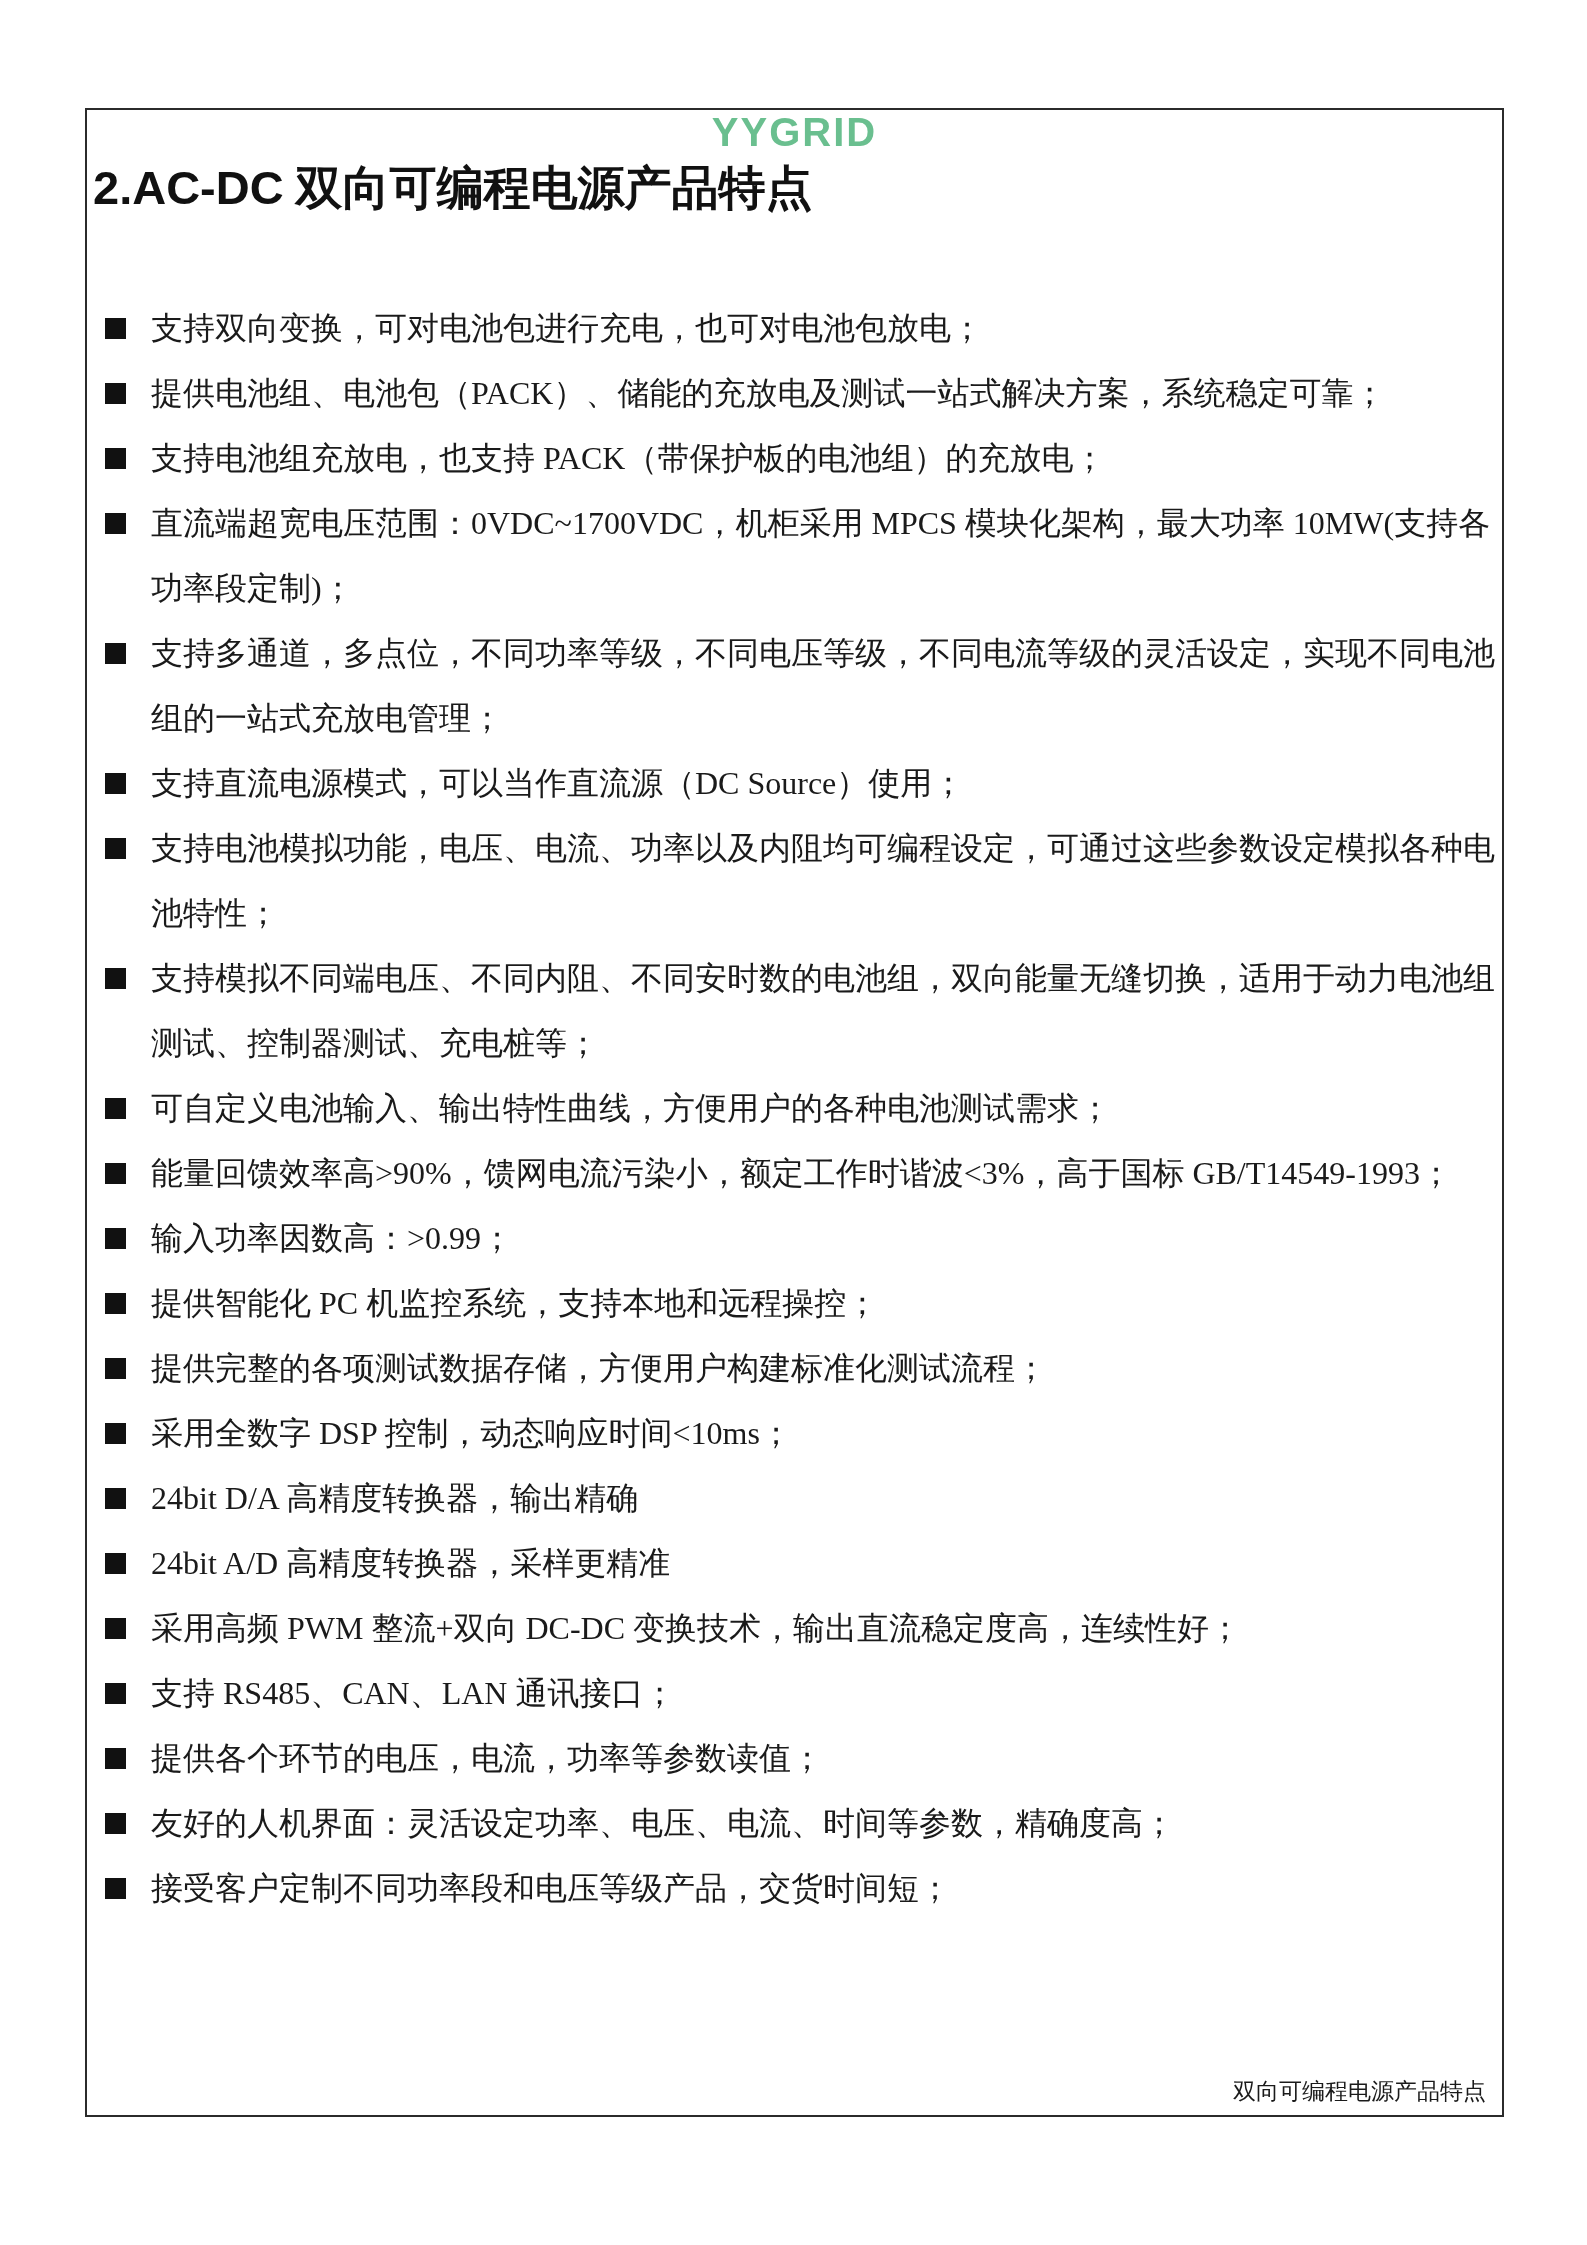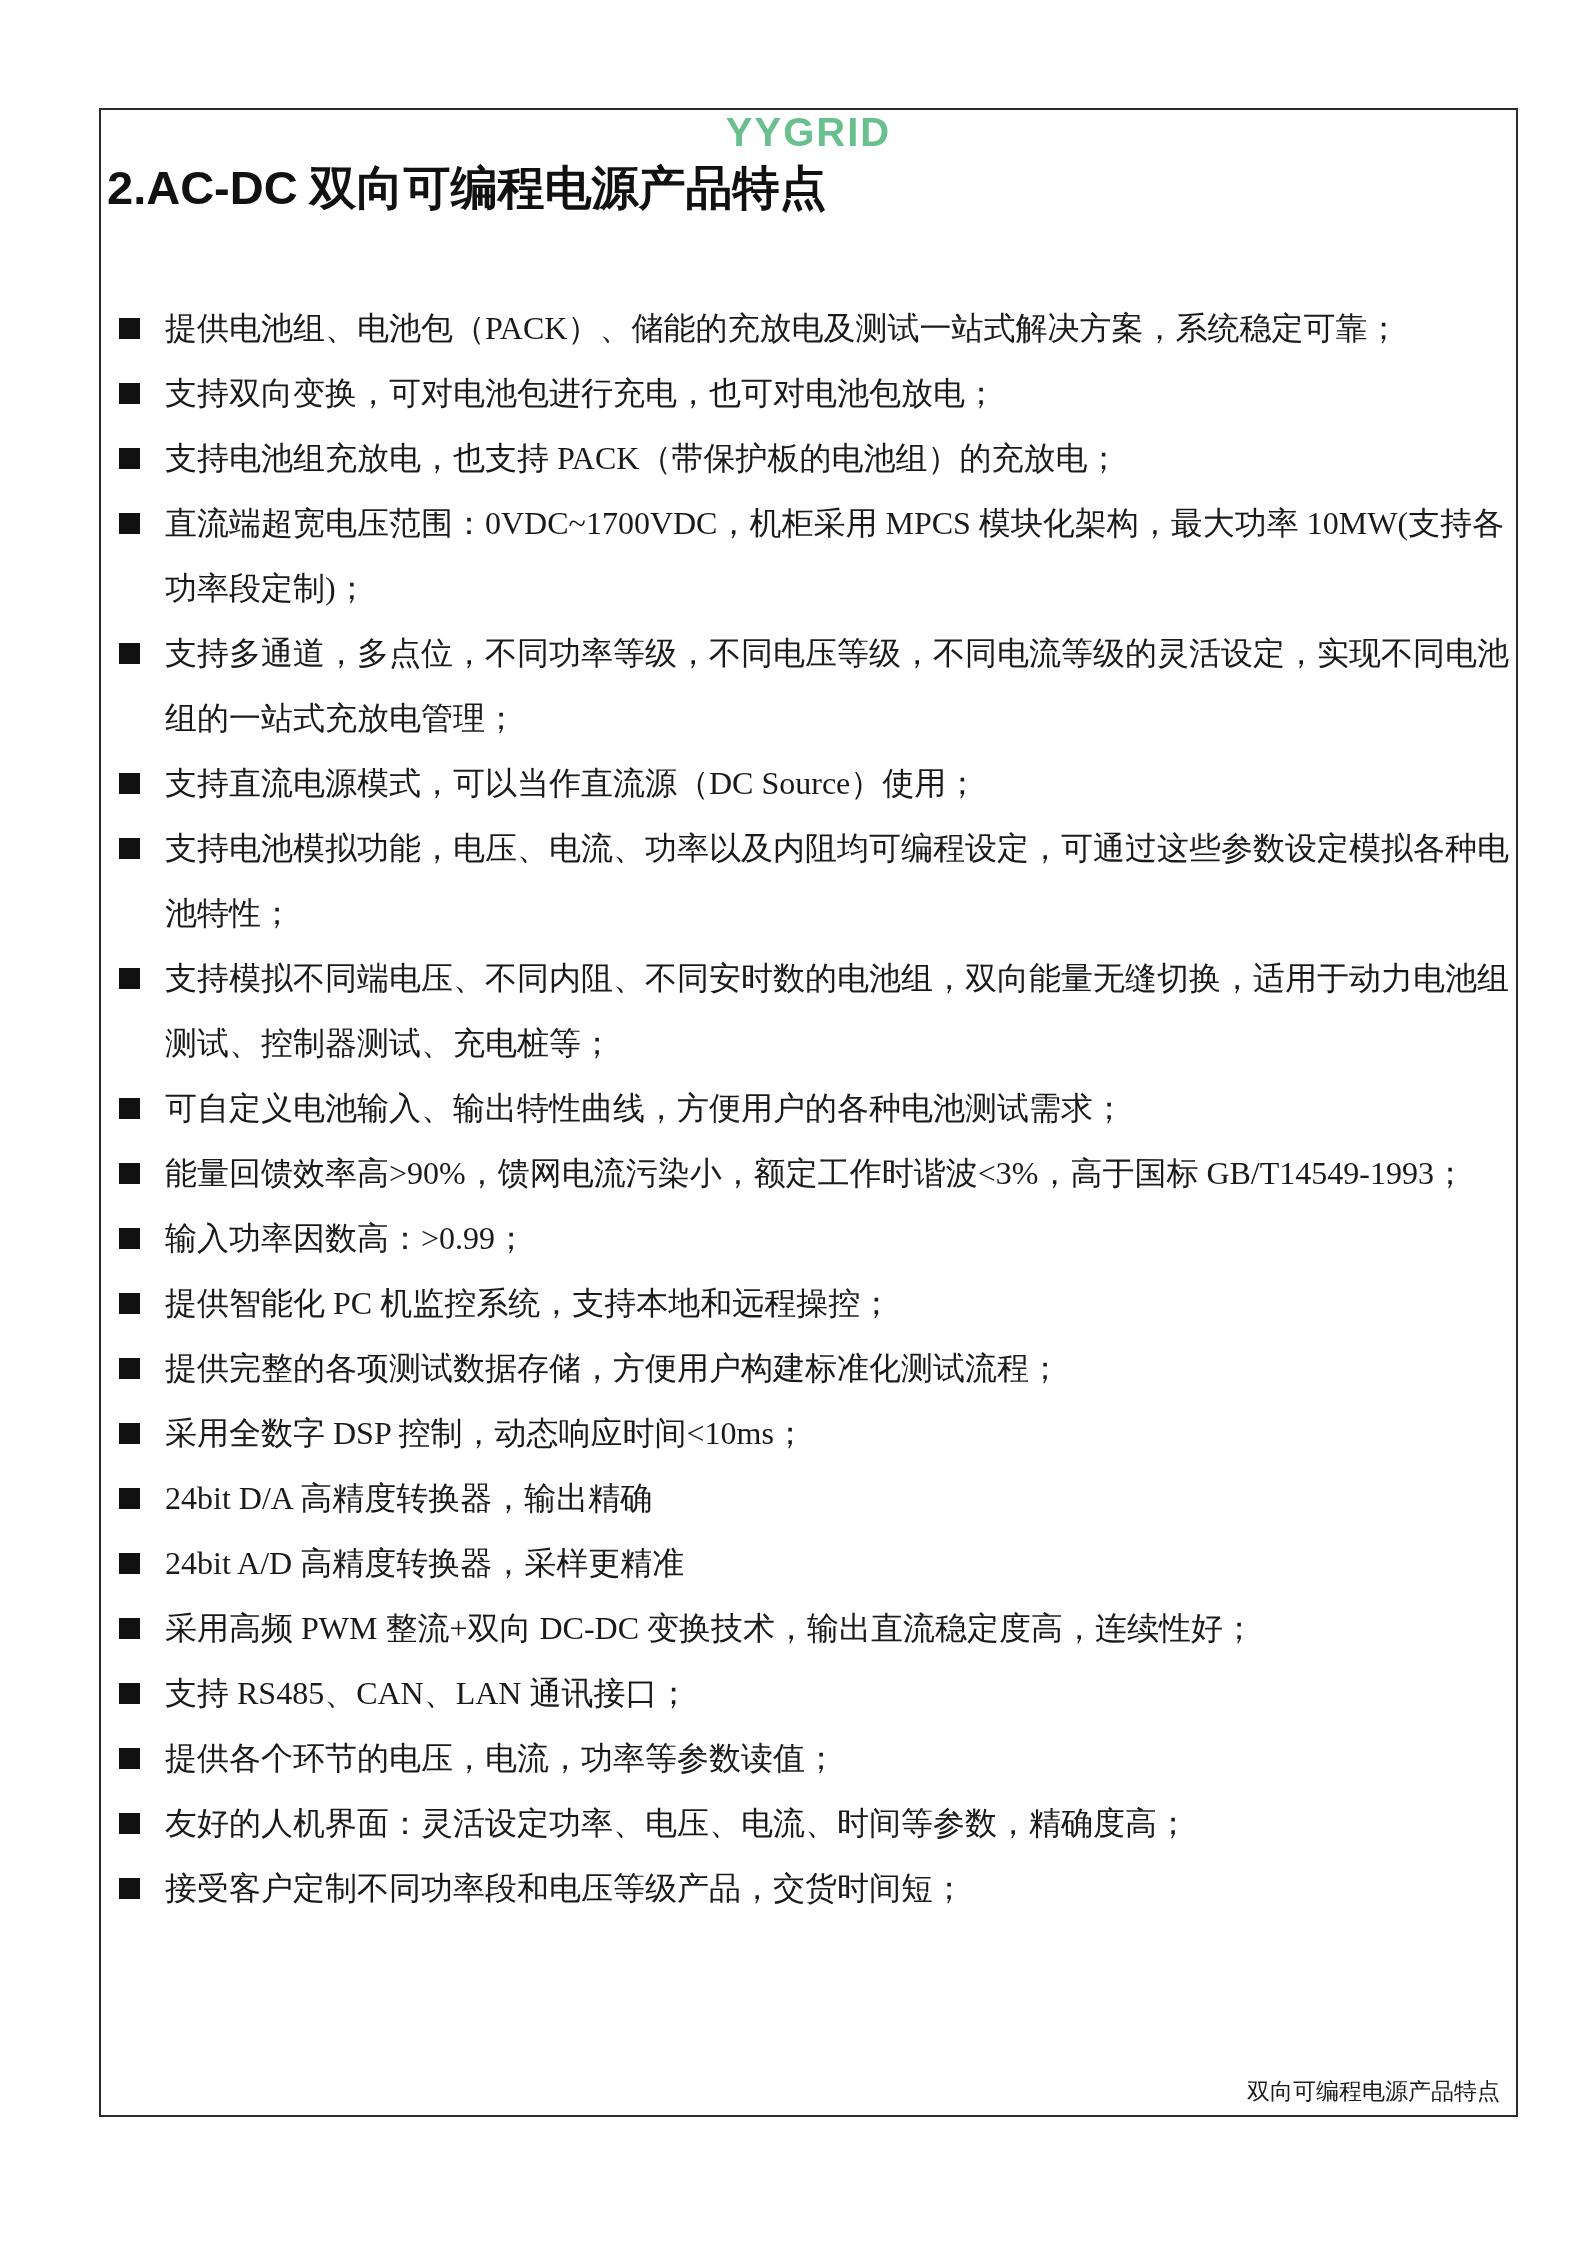--- a/index.html
+++ b/index.html
@@ -13,21 +13,21 @@
   }
   .canvas {
     position: relative;
     width: 1587px;
     height: 2245px;
     background: #ffffff;
     overflow: hidden;
   }
   .sheet {
     position: absolute;
-    left: 99px;
+    left: 85px;
     top: 108px;
     width: 1419px;
     height: 2009px;
     border: 2px solid #2b2b2b;
     box-sizing: border-box;
     background: #ffffff;
   }
   .logo {
     position: absolute;
     top: 0px;
@@ -101,22 +101,22 @@
 <div class="canvas">
   <div class="sheet">
 
     <div class="logo">YYGRID</div>
 
     <h1 class="doc-title" style="margin:0;">
       <span class="num">2.AC-DC</span><span class="cjk"> 双向可编程电源产品特点</span>
     </h1>
 
     <ul class="feature-list">
+      <li><span class="bullet"></span><span>支持双向变换，可对电池包进行充电，也可对电池包放电；</span></li>
       <li><span class="bullet"></span><span>提供电池组、电池包（PACK）、储能的充放电及测试一站式解决方案，系统稳定可靠；</span></li>
-      <li><span class="bullet"></span><span>支持双向变换，可对电池包进行充电，也可对电池包放电；</span></li>
       <li><span class="bullet"></span><span>支持电池组充放电，也支持 PACK（带保护板的电池组）的充放电；</span></li>
       <li><span class="bullet"></span><span>直流端超宽电压范围：0VDC~1700VDC，机柜采用 MPCS 模块化架构，最大功率 10MW(支持各功率段定制)；</span></li>
       <li><span class="bullet"></span><span>支持多通道，多点位，不同功率等级，不同电压等级，不同电流等级的灵活设定，实现不同电池组的一站式充放电管理；</span></li>
       <li><span class="bullet"></span><span>支持直流电源模式，可以当作直流源（DC Source）使用；</span></li>
       <li><span class="bullet"></span><span>支持电池模拟功能，电压、电流、功率以及内阻均可编程设定，可通过这些参数设定模拟各种电池特性；</span></li>
       <li><span class="bullet"></span><span>支持模拟不同端电压、不同内阻、不同安时数的电池组，双向能量无缝切换，适用于动力电池组测试、控制器测试、充电桩等；</span></li>
       <li><span class="bullet"></span><span>可自定义电池输入、输出特性曲线，方便用户的各种电池测试需求；</span></li>
       <li><span class="bullet"></span><span>能量回馈效率高&gt;90%，馈网电流污染小，额定工作时谐波&lt;3%，高于国标 GB/T14549-1993；</span></li>
       <li><span class="bullet"></span><span>输入功率因数高：&gt;0.99；</span></li>
       <li><span class="bullet"></span><span>提供智能化 PC 机监控系统，支持本地和远程操控；</span></li>

